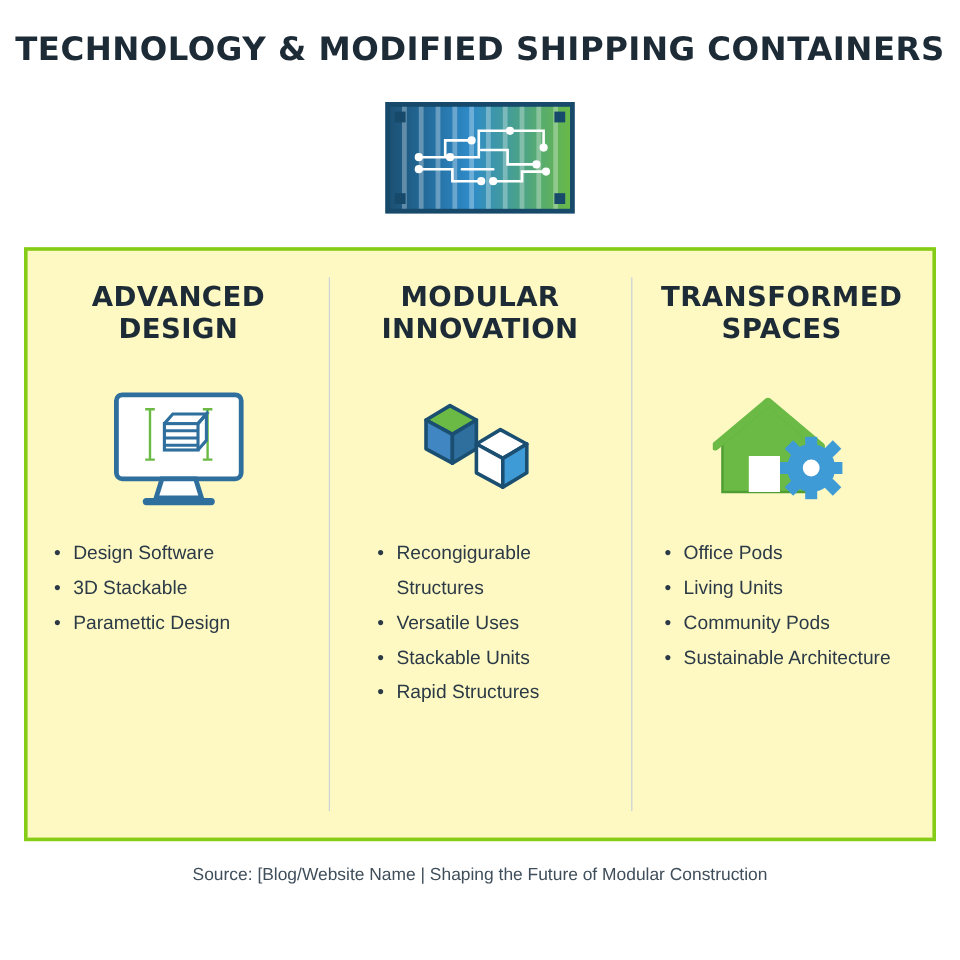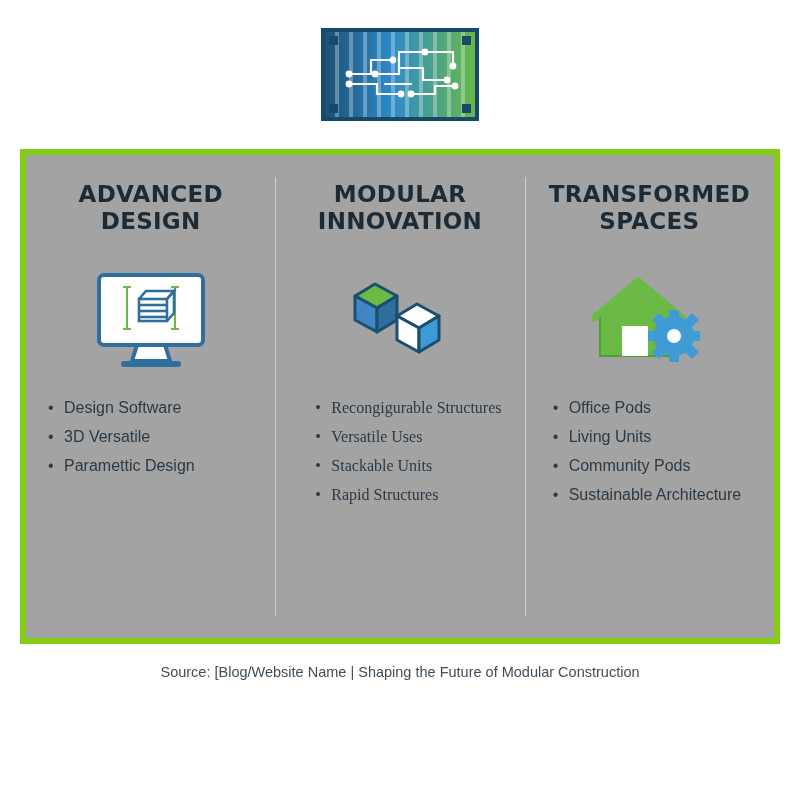--- a/index.html
+++ b/index.html
@@ -40,25 +40,25 @@
     width: 170px;
     height: 105px;
     position: relative;
   }
 
   
   .panel {
     margin-top: 22px;
     width: 760px;
     height: 495px;
-    border: 6px solid #84cc16;
+    border: 3px solid #84cc16;
     box-sizing: border-box;
     display: flex;
     flex-direction: row;
-    background: #a3a3a3;
+    background: #fef9c3;
   }
   .col {
     flex: 1 1 33.33%;
     box-sizing: border-box;
     padding: 26px 18px 10px 18px;
     display: flex;
     flex-direction: column;
     align-items: center;
     position: relative;
   }
@@ -103,35 +103,36 @@
     padding-left: 16px;
   }
   .bullets li::before {
     content: "•";
     position: absolute;
     left: 0;
     top: 0;
     color: #2b3a46;
   }
   .col-1 .bullets { padding-left: 4px; }
-  .col-2 .bullets { padding-left: 22px; font-family: Liberation Serif, serif; }
+  .col-2 .bullets { padding-left: 22px; }
   .col-3 .bullets { padding-left: 10px; }
 
   .source {
     margin-top: 20px;
     font-size: 14.5px;
     color: #3f4e5a;
     text-align: center;
   }
 </style>
 </head>
 <body>
 
 <div class="page">
 
+  <div class="title">TECHNOLOGY &amp; MODIFIED SHIPPING CONTAINERS</div>
 
   <div class="hero">
     <svg width="170" height="105" viewBox="0 0 170 105" xmlns="http://www.w3.org/2000/svg">
       <defs>
         <linearGradient id="cgrad" x1="0" y1="0" x2="1" y2="0">
           <stop offset="0%" stop-color="#1b4f72"></stop>
           <stop offset="45%" stop-color="#2e8bc9"></stop>
           <stop offset="100%" stop-color="#6aba45"></stop>
         </linearGradient>
       </defs>
@@ -200,21 +201,21 @@
             <path d="M52 32 l7 -8 h28 l-7 8"></path>
             <path d="M80 32 l7 -8 v22 l-7 8"></path>
             <line x1="52" y1="38" x2="80" y2="38"></line>
             <line x1="52" y1="44" x2="80" y2="44"></line>
             <line x1="52" y1="50" x2="80" y2="50"></line>
           </g>
         </svg>
       </div>
       <ul class="bullets">
         <li>Design Software</li>
-        <li>3D Versatile</li>
+        <li>3D Stackable</li>
         <li>Paramettic Design</li>
       </ul>
     </div>
 
     <div class="col col-2">
       <div class="col-title">MODULAR INNOVATION</div>
       <div class="col-icon">
         <svg width="110" height="100" viewBox="0 0 110 100" xmlns="http://www.w3.org/2000/svg">
           <g stroke="#1b4f72" stroke-width="3" stroke-linejoin="round">
             <path d="M10 26 L30 14 L52 26 L32 38 Z" fill="#6aba45"></path>

